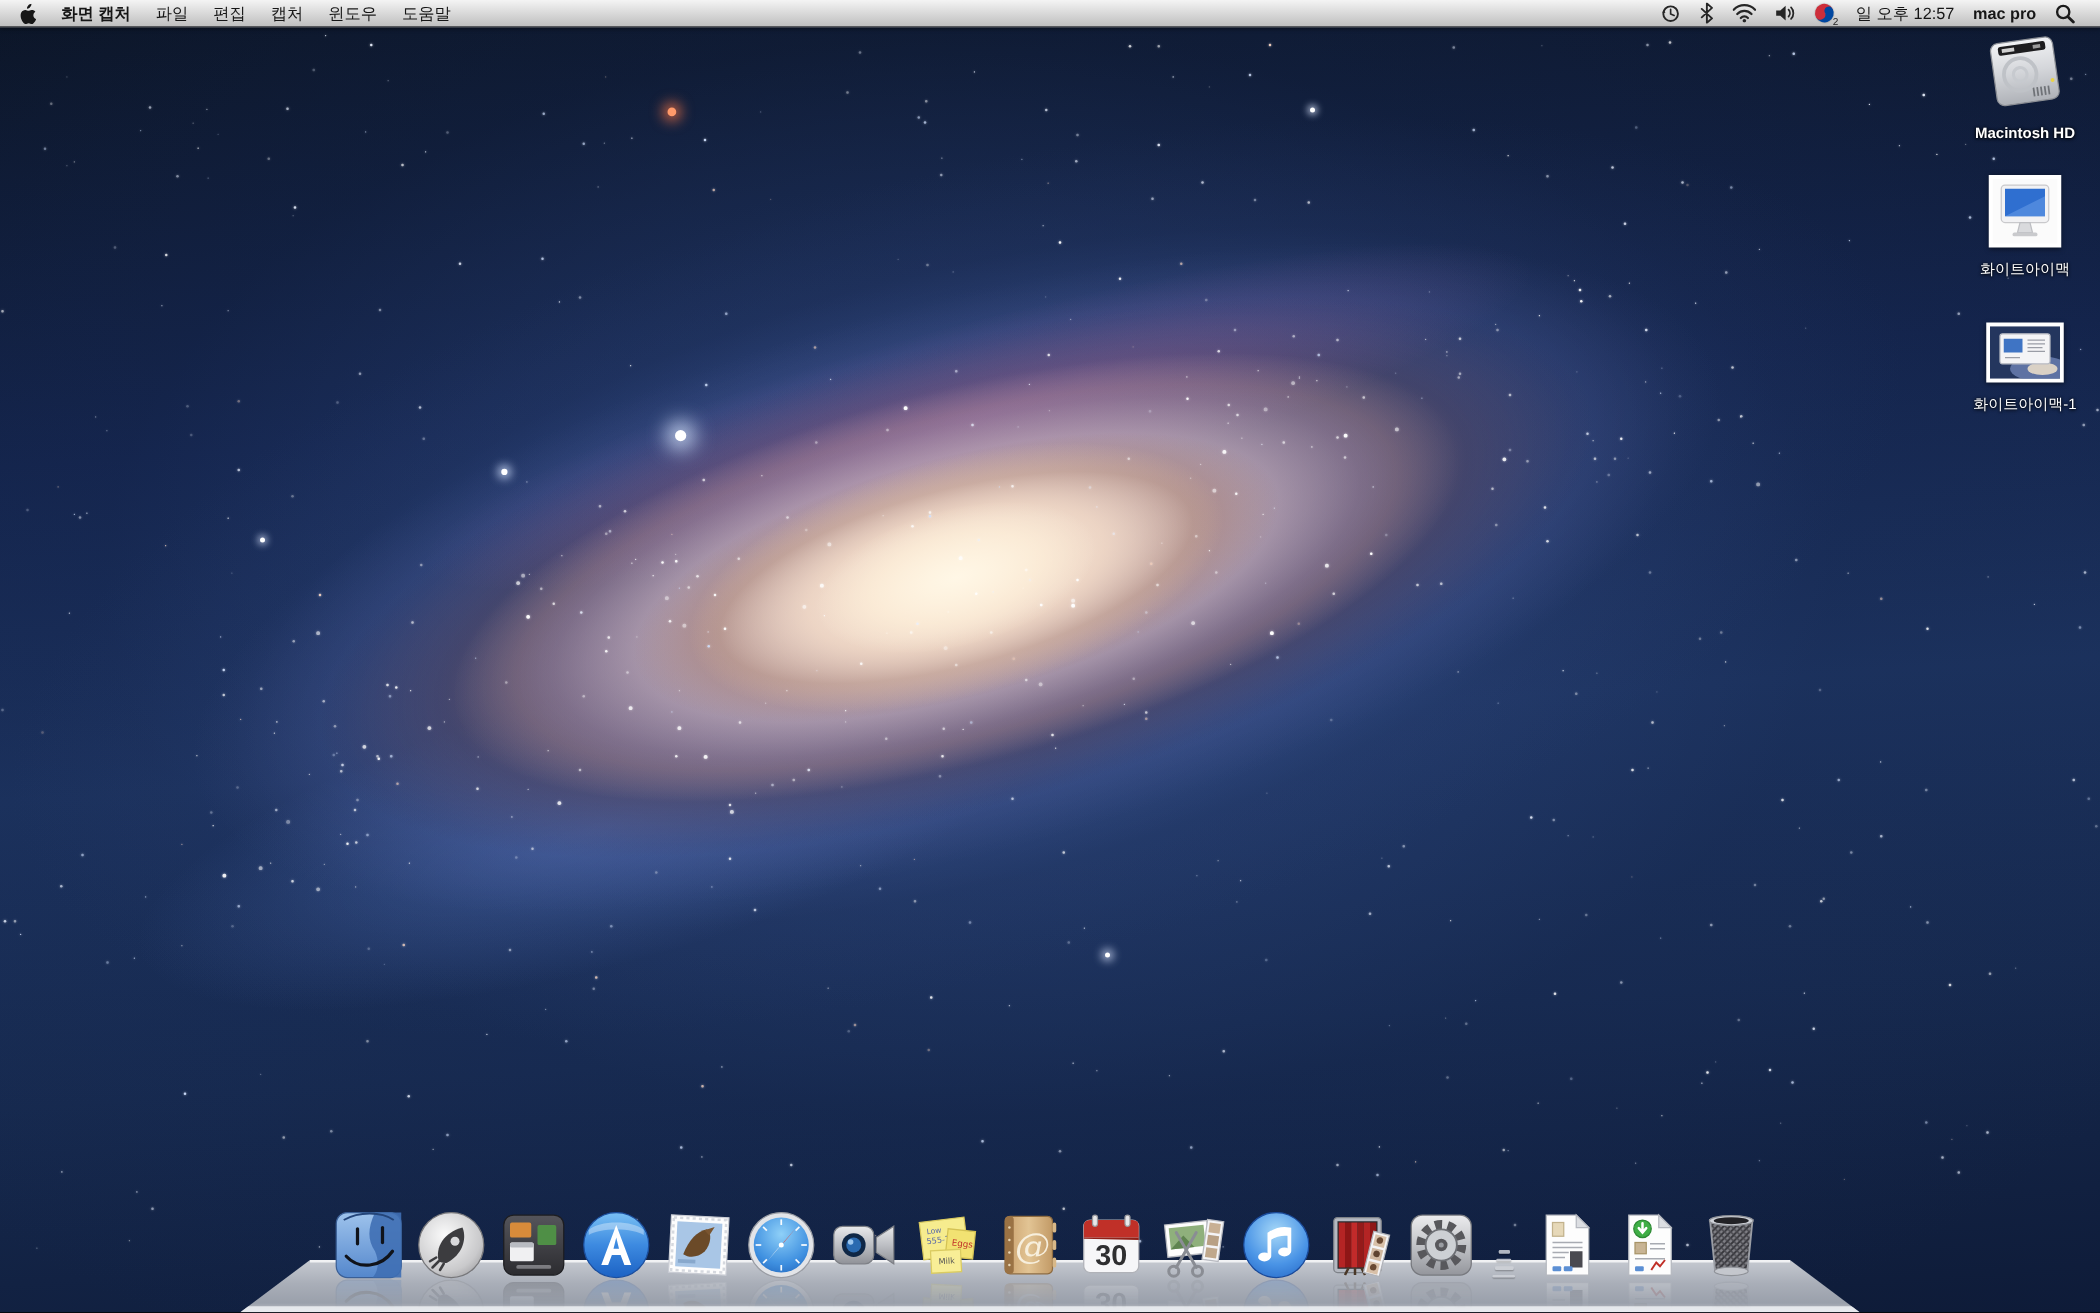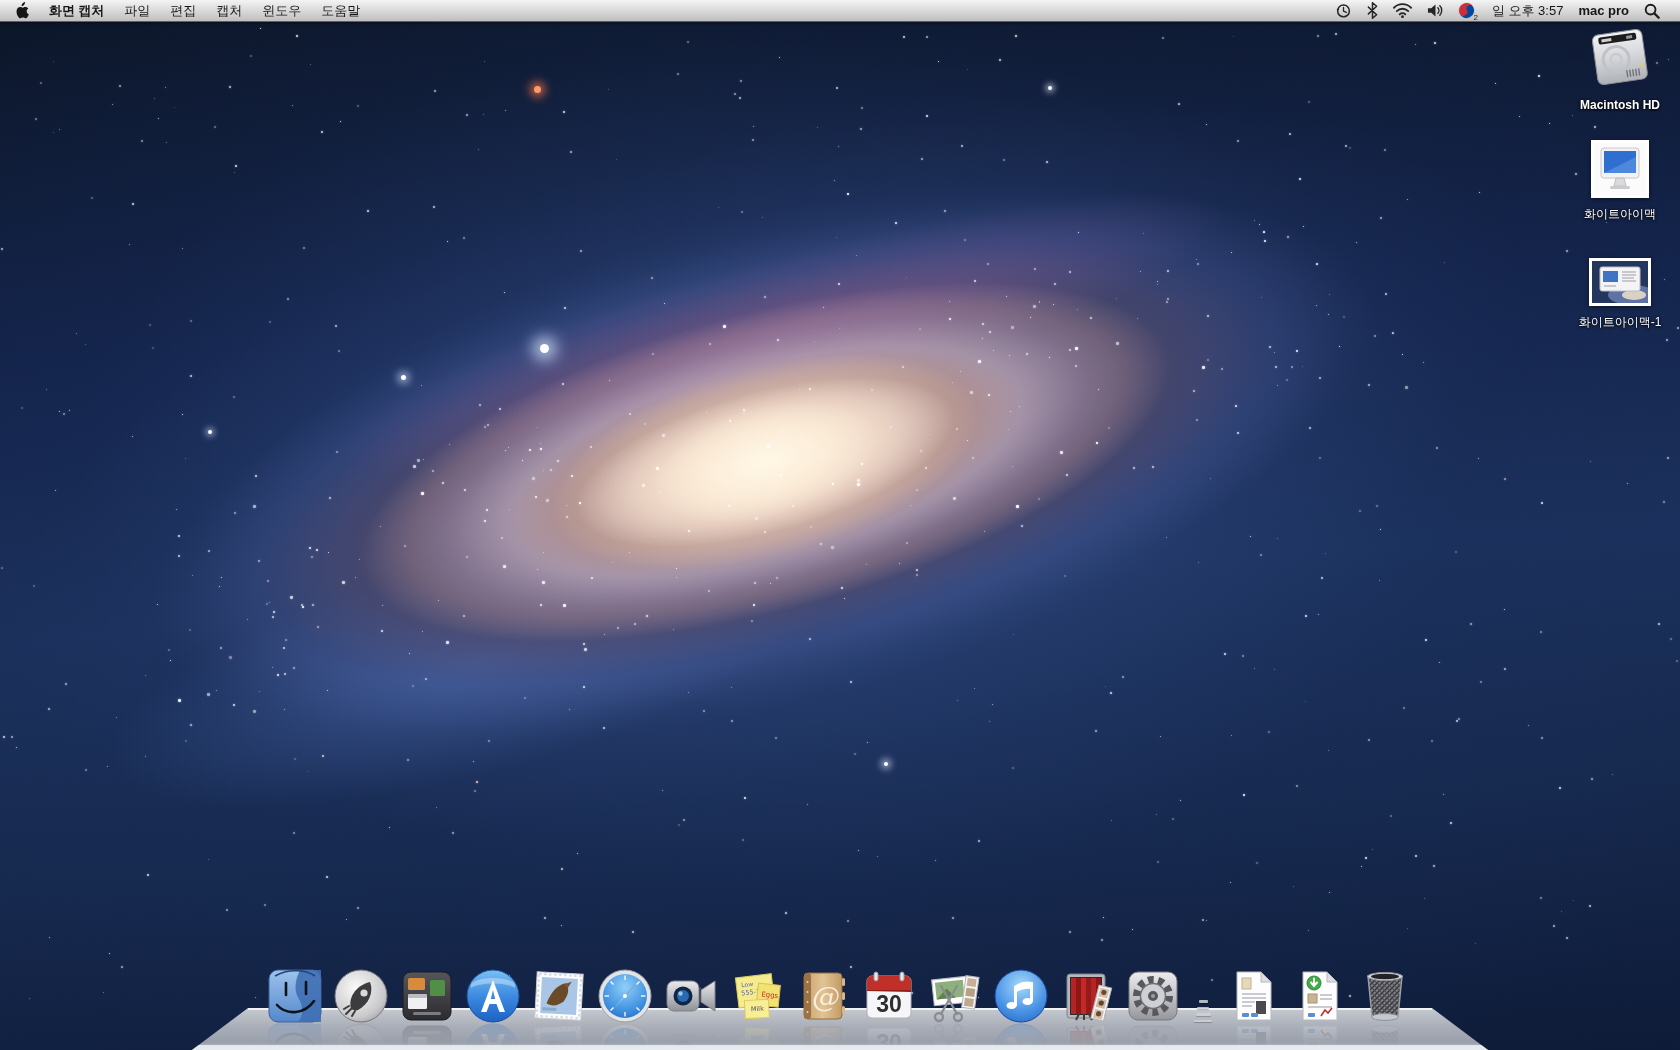--- a/index.html
+++ b/index.html
@@ -35,21 +35,21 @@
   .g-pink   { width:920px; height:150px; margin-top:-120px; margin-left:50px;
     background:radial-gradient(closest-side, rgba(205,120,200,.30), rgba(0,0,0,0)); }
   .g-blue   { width:760px; height:220px; margin-top:120px; margin-left:-330px;
     background:radial-gradient(closest-side, rgba(95,130,210,.38), rgba(0,0,0,0)); }
 
   
   .menubar { position:absolute; left:0; top:0; width:1680px; height:22px; z-index:40;
     background:linear-gradient(#f4f4f4, #d4d4d4 60%, #bfbfbf);
     border-bottom:1px solid #5f5f5f; box-shadow:0 1px 3px rgba(0,0,0,.45);
     display:flex; align-items:center; font-size:13px; color:#161616; }
-  .mb-left { display:flex; align-items:flex-start; padding-left:14px; gap:20px;font-family:Liberation Serif, serif; }
+  .mb-left { display:flex; align-items:flex-end; padding-left:14px; gap:20px; }
   .mb-left .appname { font-weight:bold; }
   .mb-item { cursor:default; white-space:nowrap; }
   .mb-right { margin-left:auto; display:flex; align-items:center; gap:15px; padding-right:20px; }
   .mb-right svg { display:block; }
   .mb-time { white-space:nowrap; }
   .mb-host { font-weight:bold; white-space:nowrap; }
   .flagwrap { position:relative; width:18px; height:18px; }
   .flag { position:absolute; left:0; top:1px; width:15px; height:15px; border-radius:50%; overflow:hidden; transform:rotate(-28deg); box-shadow:0 0 1px rgba(0,0,0,.5);}
   .flag .t { position:absolute; left:0; top:0; width:15px; height:7.5px; background:#cd2e3a; }
   .flag .b { position:absolute; left:0; top:7.5px; width:15px; height:7.5px; background:#0047a0; }
@@ -763,21 +763,21 @@
       </svg>
       <span class="flagwrap">
         <span class="flag">
             <span class="t"></span>
             <span class="b"></span>
             <span class="c1"></span>
             <span class="c2"></span>
           </span>
         <span class="flag-badge">2</span>
       </span>
-      <span class="mb-time">일 오후 3:57</span>
+      <span class="mb-time">일 오후 12:57</span>
       <span class="mb-host">mac pro</span>
       <svg width="16" height="16" viewBox="0 0 17 17">
         <circle cx="7" cy="7" r="5.2" fill="none" stroke="#1c1c1c" stroke-width="2"></circle>
         <path d="M11 11 L15.6 15.6" stroke="#1c1c1c" stroke-width="2.4" stroke-linecap="round"></path>
       </svg>
     </div>
   </div>
 
   <div class="desk-icon" style="left:1555px;top:26px;">
     <svg width="62" height="64" viewBox="0 0 62 64">

